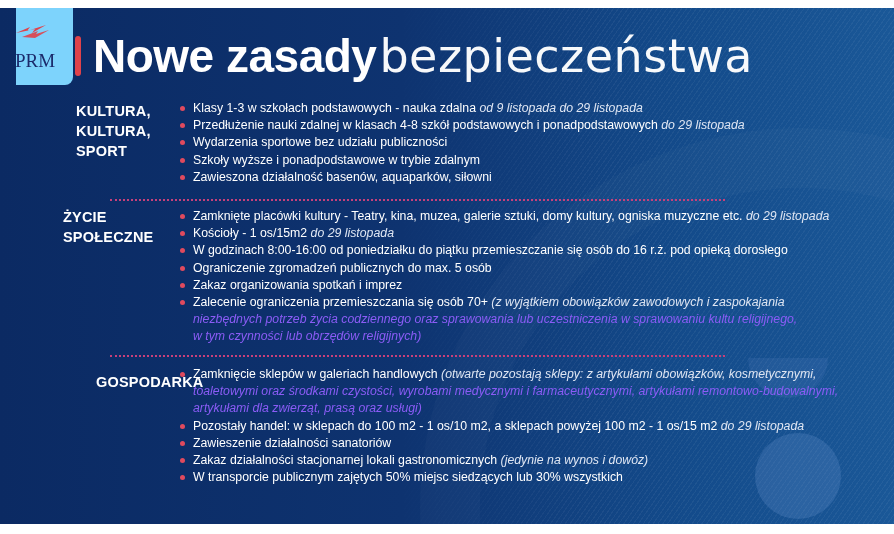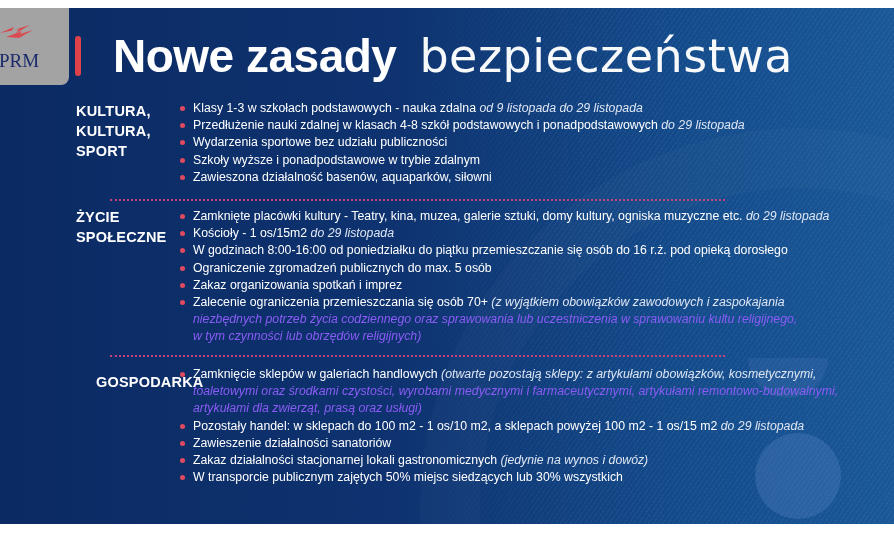--- a/index.html
+++ b/index.html
@@ -24,31 +24,31 @@
   }
   .deco-circle {
     position: absolute; left: 755px; top: 425px; width: 86px; height: 86px; border-radius: 50%;
     background: rgba(120,160,220,0.22);
   }
   .deco-circle2 {
     position: absolute; left: 748px; top: 350px; width: 80px; height: 40px; border-radius: 0 0 40px 40px;
     background: rgba(120,160,220,0.12);
   }
   .logo-card {
-    position: absolute; left: 0; top: 8px; width: 57px; height: 77px; background: #a3a3a3;
-    border-bottom-right-radius: 8px; z-index: 3; padding-left: 12px;
+    position: absolute; left: 16px; top: 8px; width: 57px; height: 77px; background: #7dd3fc;
+    border-bottom-right-radius: 8px; z-index: 3;
   }
   .logo-flag { position: absolute; left: 0; top: 13px; width: 34px; height: 20px; }
   .logo-text {
     position: absolute; left: -1px; top: 42px; font-family: "Liberation Serif", "DejaVu Serif", serif;
     color: #1b2a6b; font-size: 19px; letter-spacing: 0px;
   }
   .title {
     position: absolute; left: 75px; top: 26px; height: 60px; display: flex; align-items: center; z-index: 2;
-    color: #ffffff; white-space: nowrap; gap: 20px;
+    color: #ffffff; white-space: nowrap;
   }
   .title-bar { width: 6px; height: 40px; background: #e0424a; border-radius: 3px; margin-right: 12px; }
   .title-bold { font-weight: 700; font-size: 46px; letter-spacing: -0.5px; }
   .title-light { font-weight: 300; font-size: 46px; margin-left: 3px; letter-spacing: 0.5px; font-family: "DejaVu Sans", sans-serif; font-weight: normal; -webkit-text-stroke: 0; opacity: 0.97; }
   .section { position: absolute; left: 0; right: 0; z-index: 2; }
   .cat {
     position: absolute; color: #ffffff; font-weight: 700; font-size: 14.5px; line-height: 20px; letter-spacing: 0.2px;
   }
   .items { position: absolute; left: 180px; margin: 0; padding: 0; list-style: none; }
   .item {
@@ -98,21 +98,21 @@
     <li class="item"><span>Przedłużenie nauki zdalnej w klasach 4-8 szkół podstawowych i ponadpodstawowych</span><span class="note"> do 29 listopada</span></li>
     <li class="item"><span>Wydarzenia sportowe bez udziału publiczności</span></li>
     <li class="item"><span>Szkoły wyższe i ponadpodstawowe w trybie zdalnym</span></li>
     <li class="item"><span>Zawieszona działalność basenów, aquaparków, siłowni</span></li>
   </ul>
 </div>
 
 <div class="sep" style="top:199px;"></div>
 
 <div class="section">
-  <div class="cat" style="left:76px; top:207px;">
+  <div class="cat" style="left:63px; top:207px;">
     <div>ŻYCIE</div>
     <div>SPOŁECZNE</div>
   </div>
   <ul class="items" style="top:208px;">
     <li class="item"><span>Zamknięte placówki kultury - Teatry, kina, muzea, galerie sztuki, domy kultury, ogniska muzyczne etc.</span><span class="note"> do 29 listopada</span></li>
     <li class="item"><span>Kościoły - 1 os/15m2</span><span class="note"> do 29 listopada</span></li>
     <li class="item"><span>W godzinach 8:00-16:00 od poniedziałku do piątku przemieszczanie się osób do 16 r.ż. pod opieką dorosłego</span></li>
     <li class="item"><span>Ograniczenie zgromadzeń publicznych do max. 5 osób</span></li>
     <li class="item"><span>Zakaz organizowania spotkań i imprez</span></li>
     <li class="item"><span>Zalecenie ograniczenia przemieszczania się osób 70+</span><span class="note"> (z wyjątkiem obowiązków zawodowych i zaspokajania</span><span class="wrap">niezbędnych potrzeb życia codziennego oraz sprawowania lub uczestniczenia w sprawowaniu kultu religijnego,</span><span class="wrap">w tym czynności lub obrzędów religijnych)</span></li>

